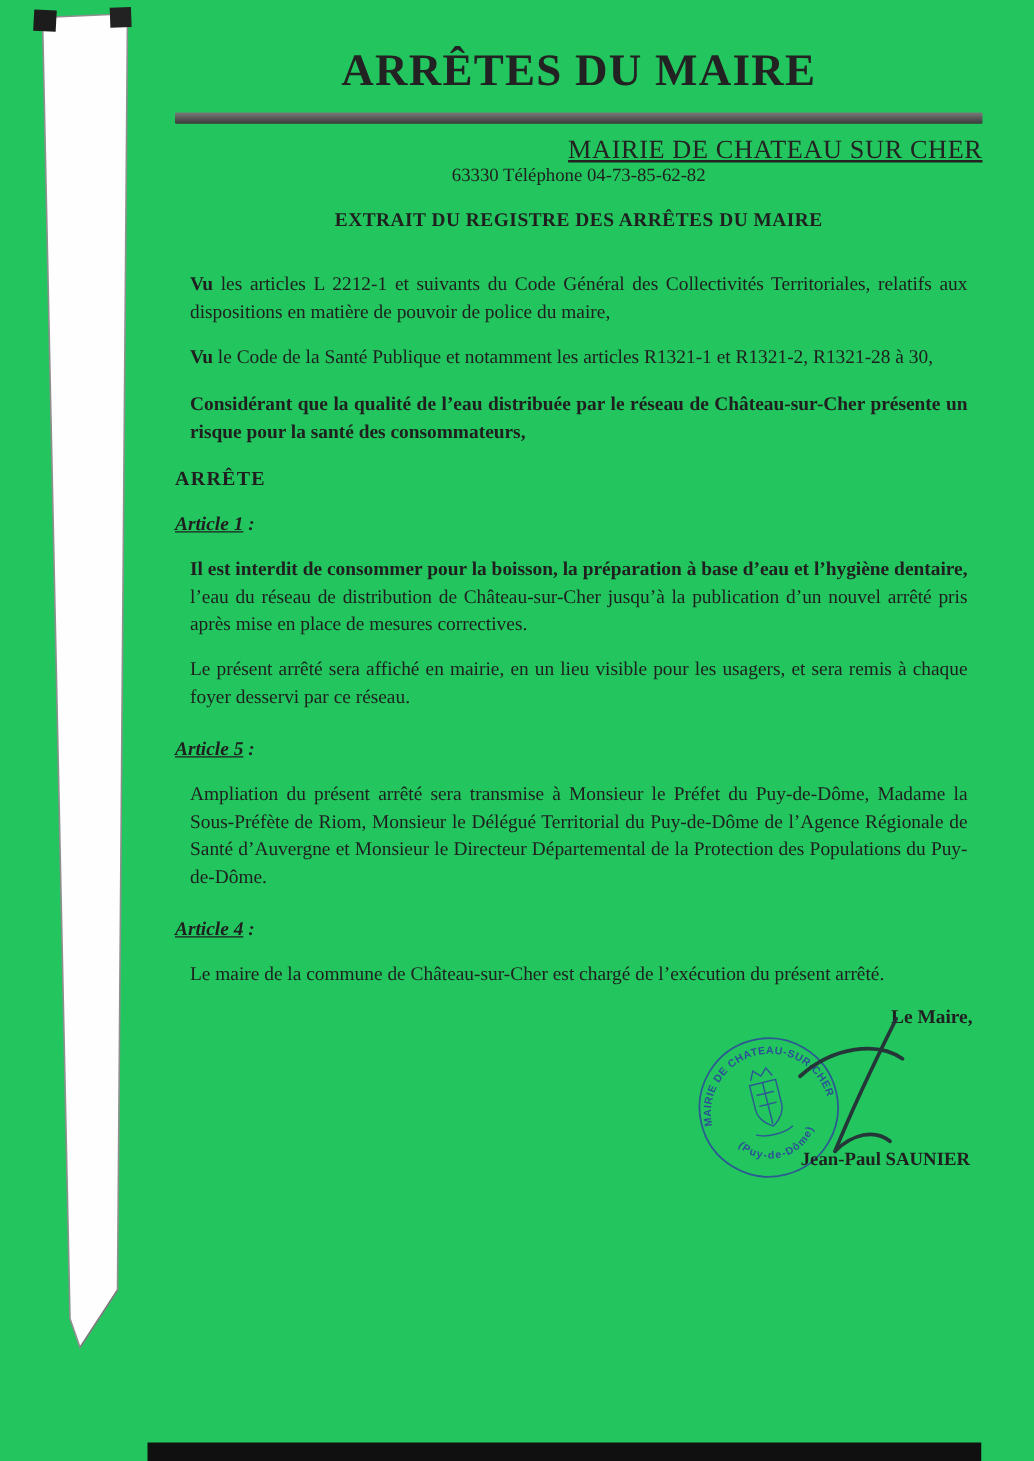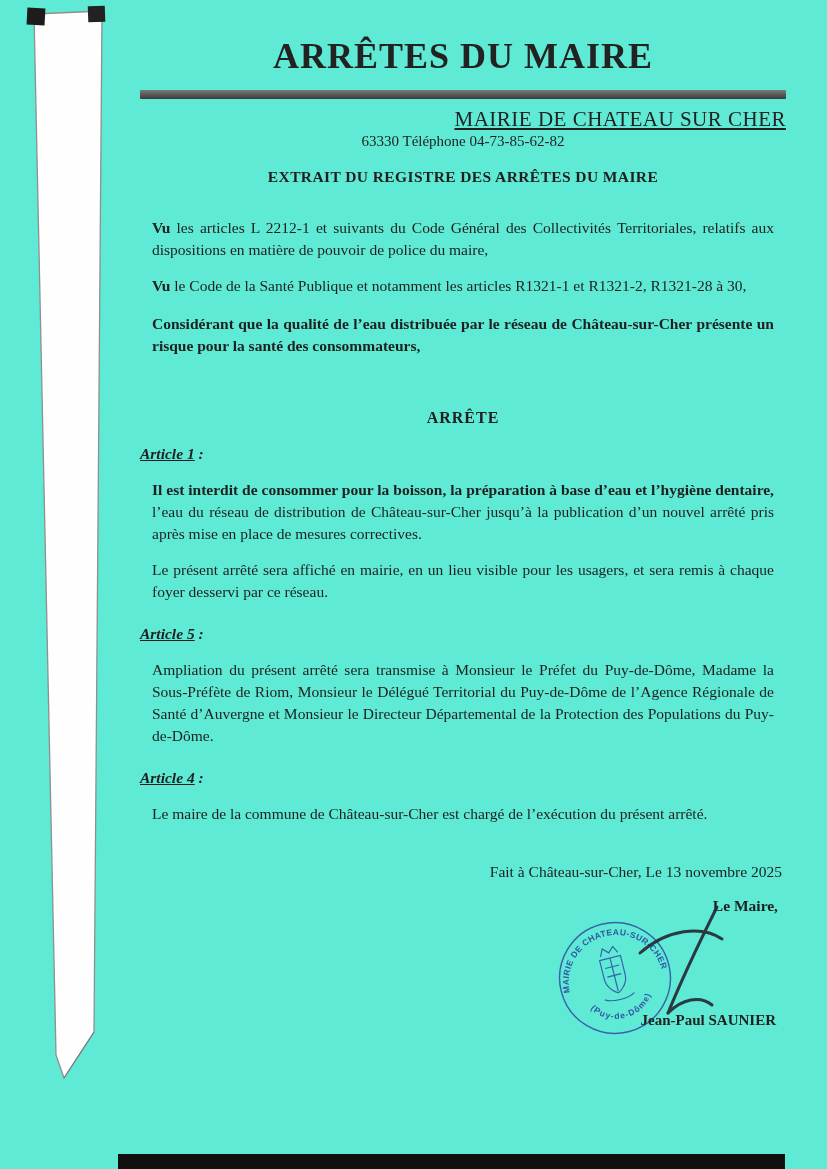--- a/index.html
+++ b/index.html
@@ -1,19 +1,19 @@
 <!DOCTYPE html>
 <html><head>
 <meta charset="utf-8">
 <style>
   html,body{margin:0;padding:0;background:#e8e8e8;}
   .page{
     position:relative;
     width:827px;height:1169px;
-    background:#5eead4;
+    background:#22c55e;
     font-family:"Liberation Serif", serif;
     color:#1f1f1f;
     overflow:hidden;
     margin:0 auto;
   }
   .content{
     position:absolute;
     left:140px;top:20px;
     width:646px;
   }
@@ -67,22 +67,22 @@
   .body-text{
     margin:12px;
     font-size:15.5px;
     line-height:22px;
     text-align:justify;
   }
   .mt-recital1{margin-top:30px;}
   .mt-recital2{margin-top:14px;}
   .mt-recital3{margin-top:16px;}
   .arrete-heading{
-    margin:50px 0 0 0;
-    text-align:center;
+    margin:16px 0 0 0;
+    text-align:left;
     font-size:16px;
     line-height:22px;
     font-weight:bold;
     letter-spacing:1px;
   }
   .article-label{
     margin:20px 0 0 0;
     font-size:15.5px;
     line-height:22px;
     font-weight:bold;
@@ -187,21 +187,20 @@
     <div>
       <p class="article-label"><span class="alabel">Article 5</span> <span>:</span></p>
       <p class="body-text article-body"><b></b><span>Ampliation du présent arrêté sera transmise à Monsieur le Préfet du Puy-de-Dôme, Madame la Sous-Préfète de Riom, Monsieur le Délégué Territorial du Puy-de-Dôme de l’Agence Régionale de Santé d’Auvergne et Monsieur le Directeur Départemental de la Protection des Populations du Puy-de-Dôme.</span></p>
     </div>
 
     <div>
       <p class="article-label"><span class="alabel">Article 4</span> <span>:</span></p>
       <p class="body-text article-body"><b></b><span>Le maire de la commune de Château-sur-Cher est chargé de l’exécution du présent arrêté.</span></p>
     </div>
 
-    <p class="closing-date">Fait à Château-sur-Cher, Le 13 novembre 2025</p>
     <p class="le-maire">Le Maire,</p>
 
     <div class="sig-area">
 
       <svg class="stamp-svg" width="134" height="134" viewBox="0 0 150 150" xmlns="http://www.w3.org/2000/svg" xmlns:xlink="http://www.w3.org/1999/xlink">
         <defs>
           <path id="arcTop" d="M 22 80 A 53 53 0 0 1 128 80" fill="none"></path>
           <path id="arcBot" d="M 33 79 A 42 42 0 0 0 117 79" fill="none"></path>
         </defs>
         <circle cx="75" cy="75" r="62" fill="none" stroke="#2f3f9f" stroke-width="1.6" opacity="0.8"></circle>

